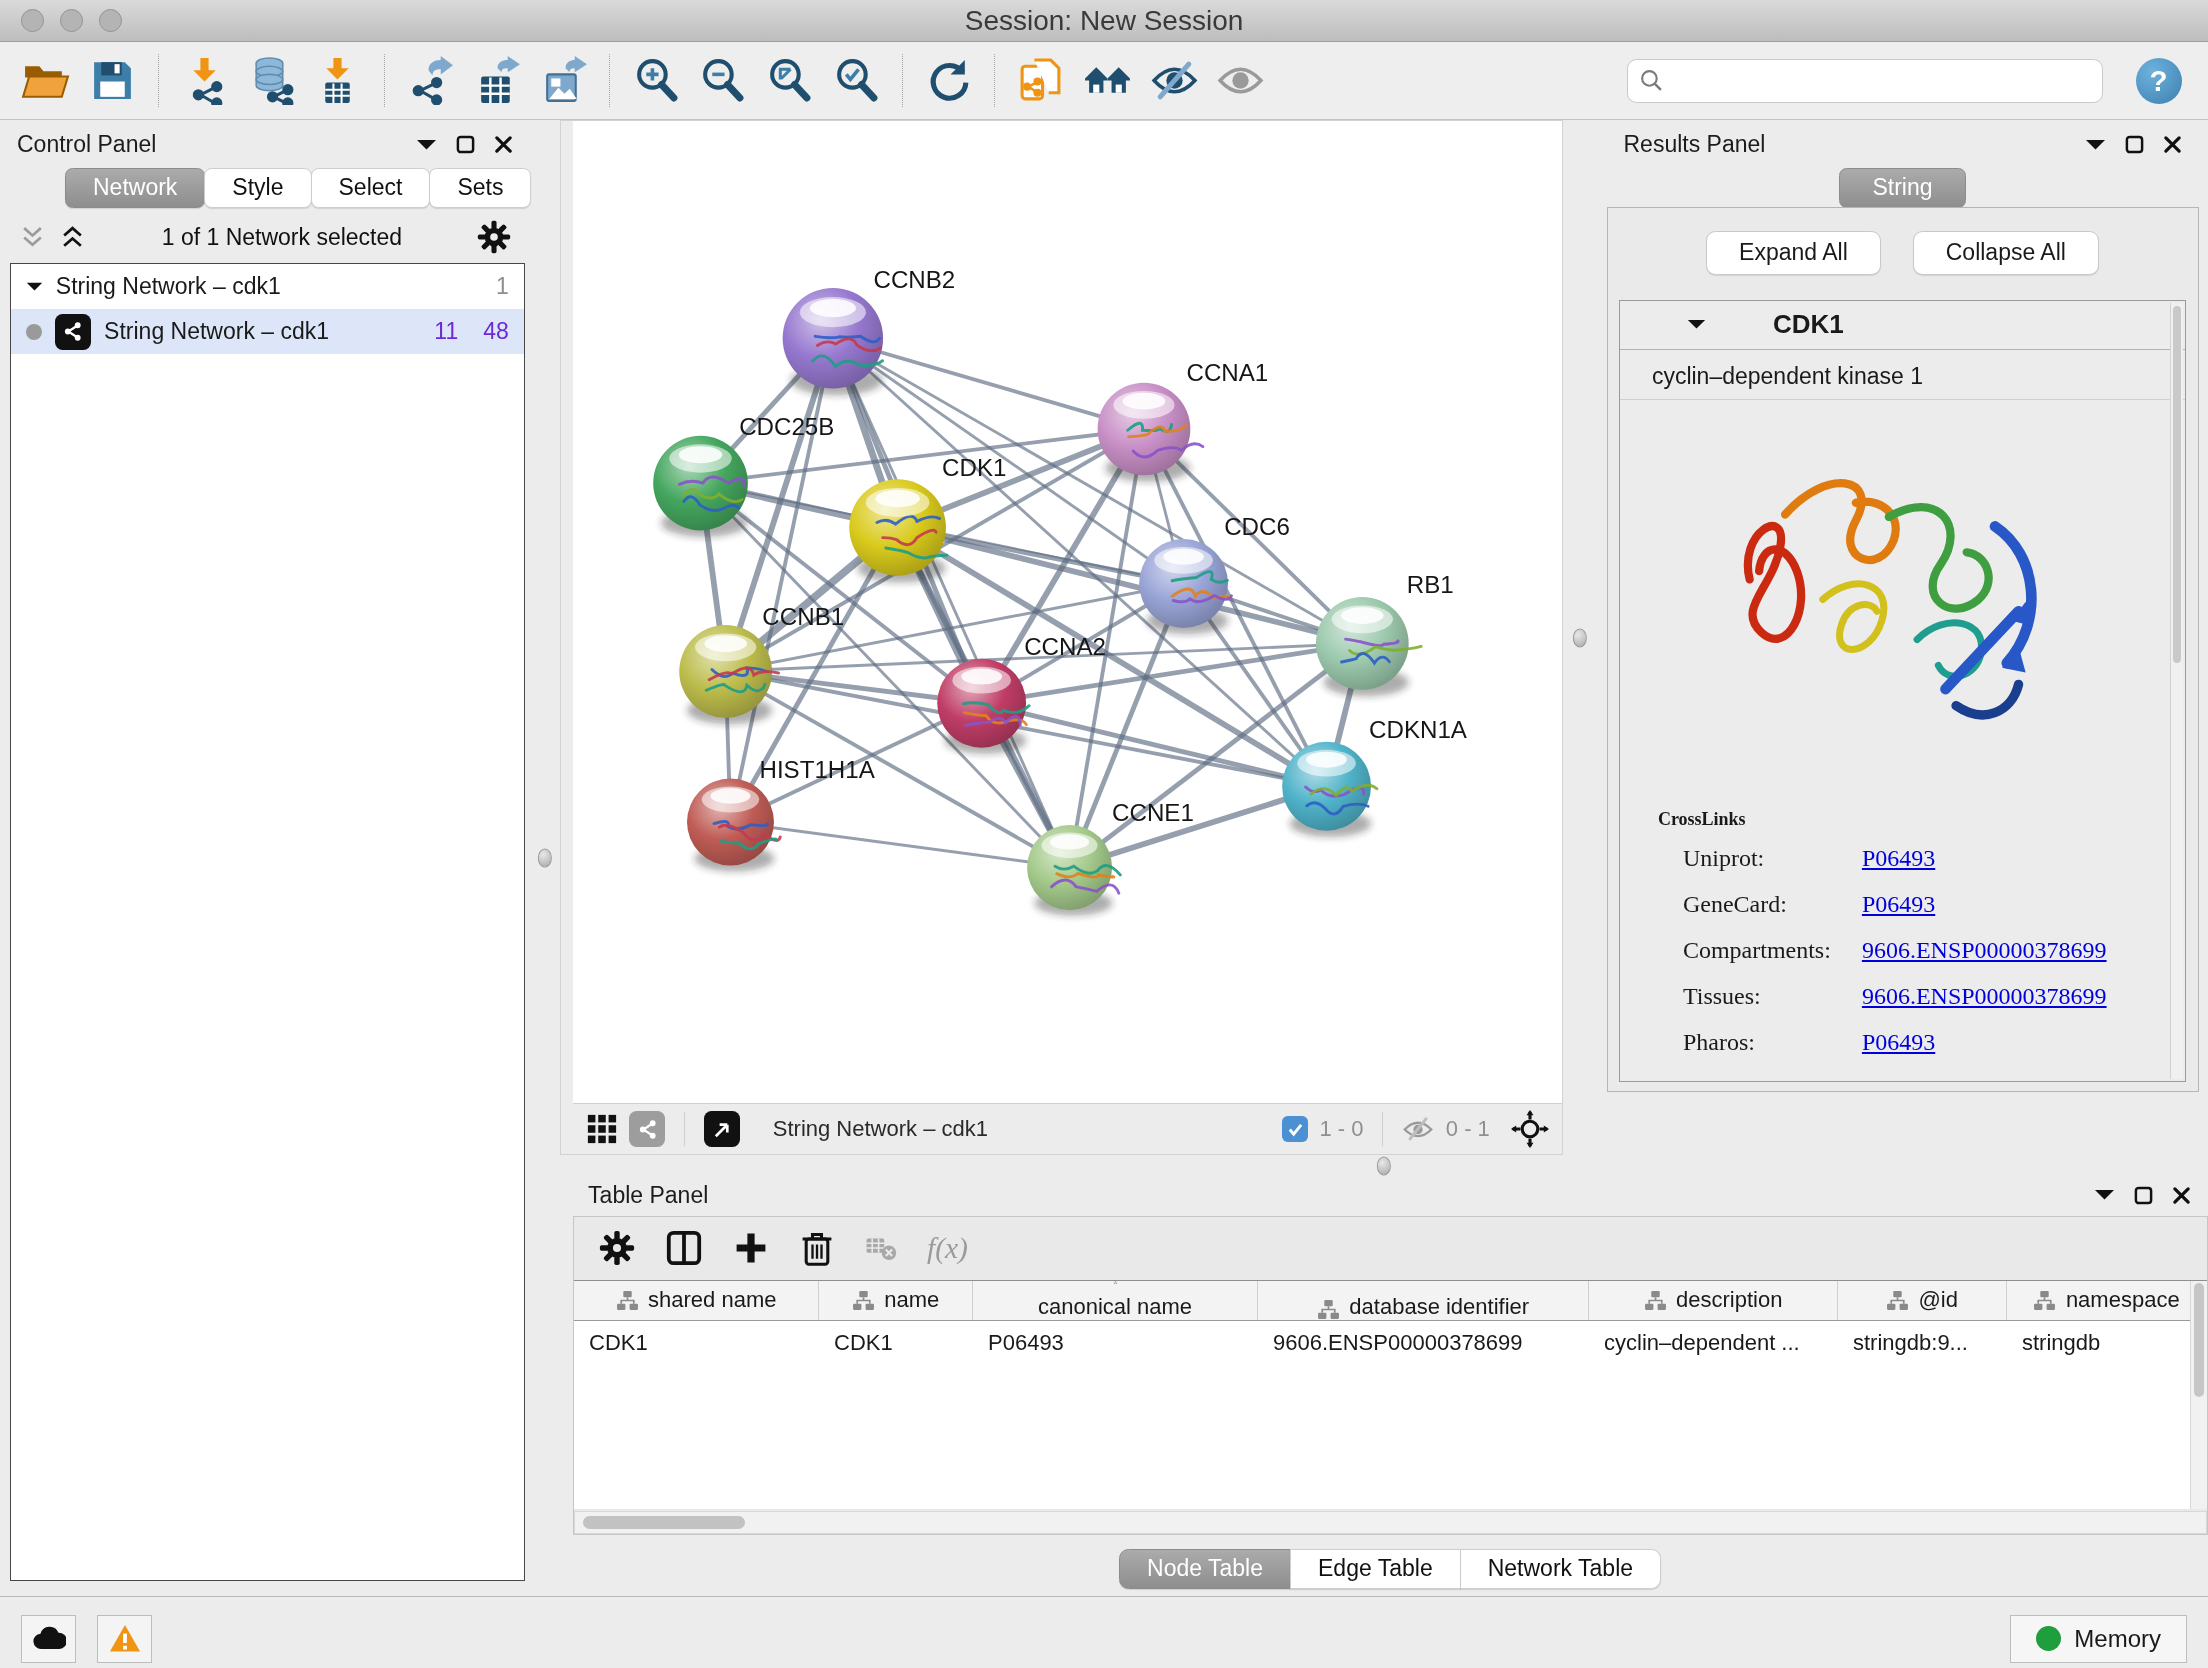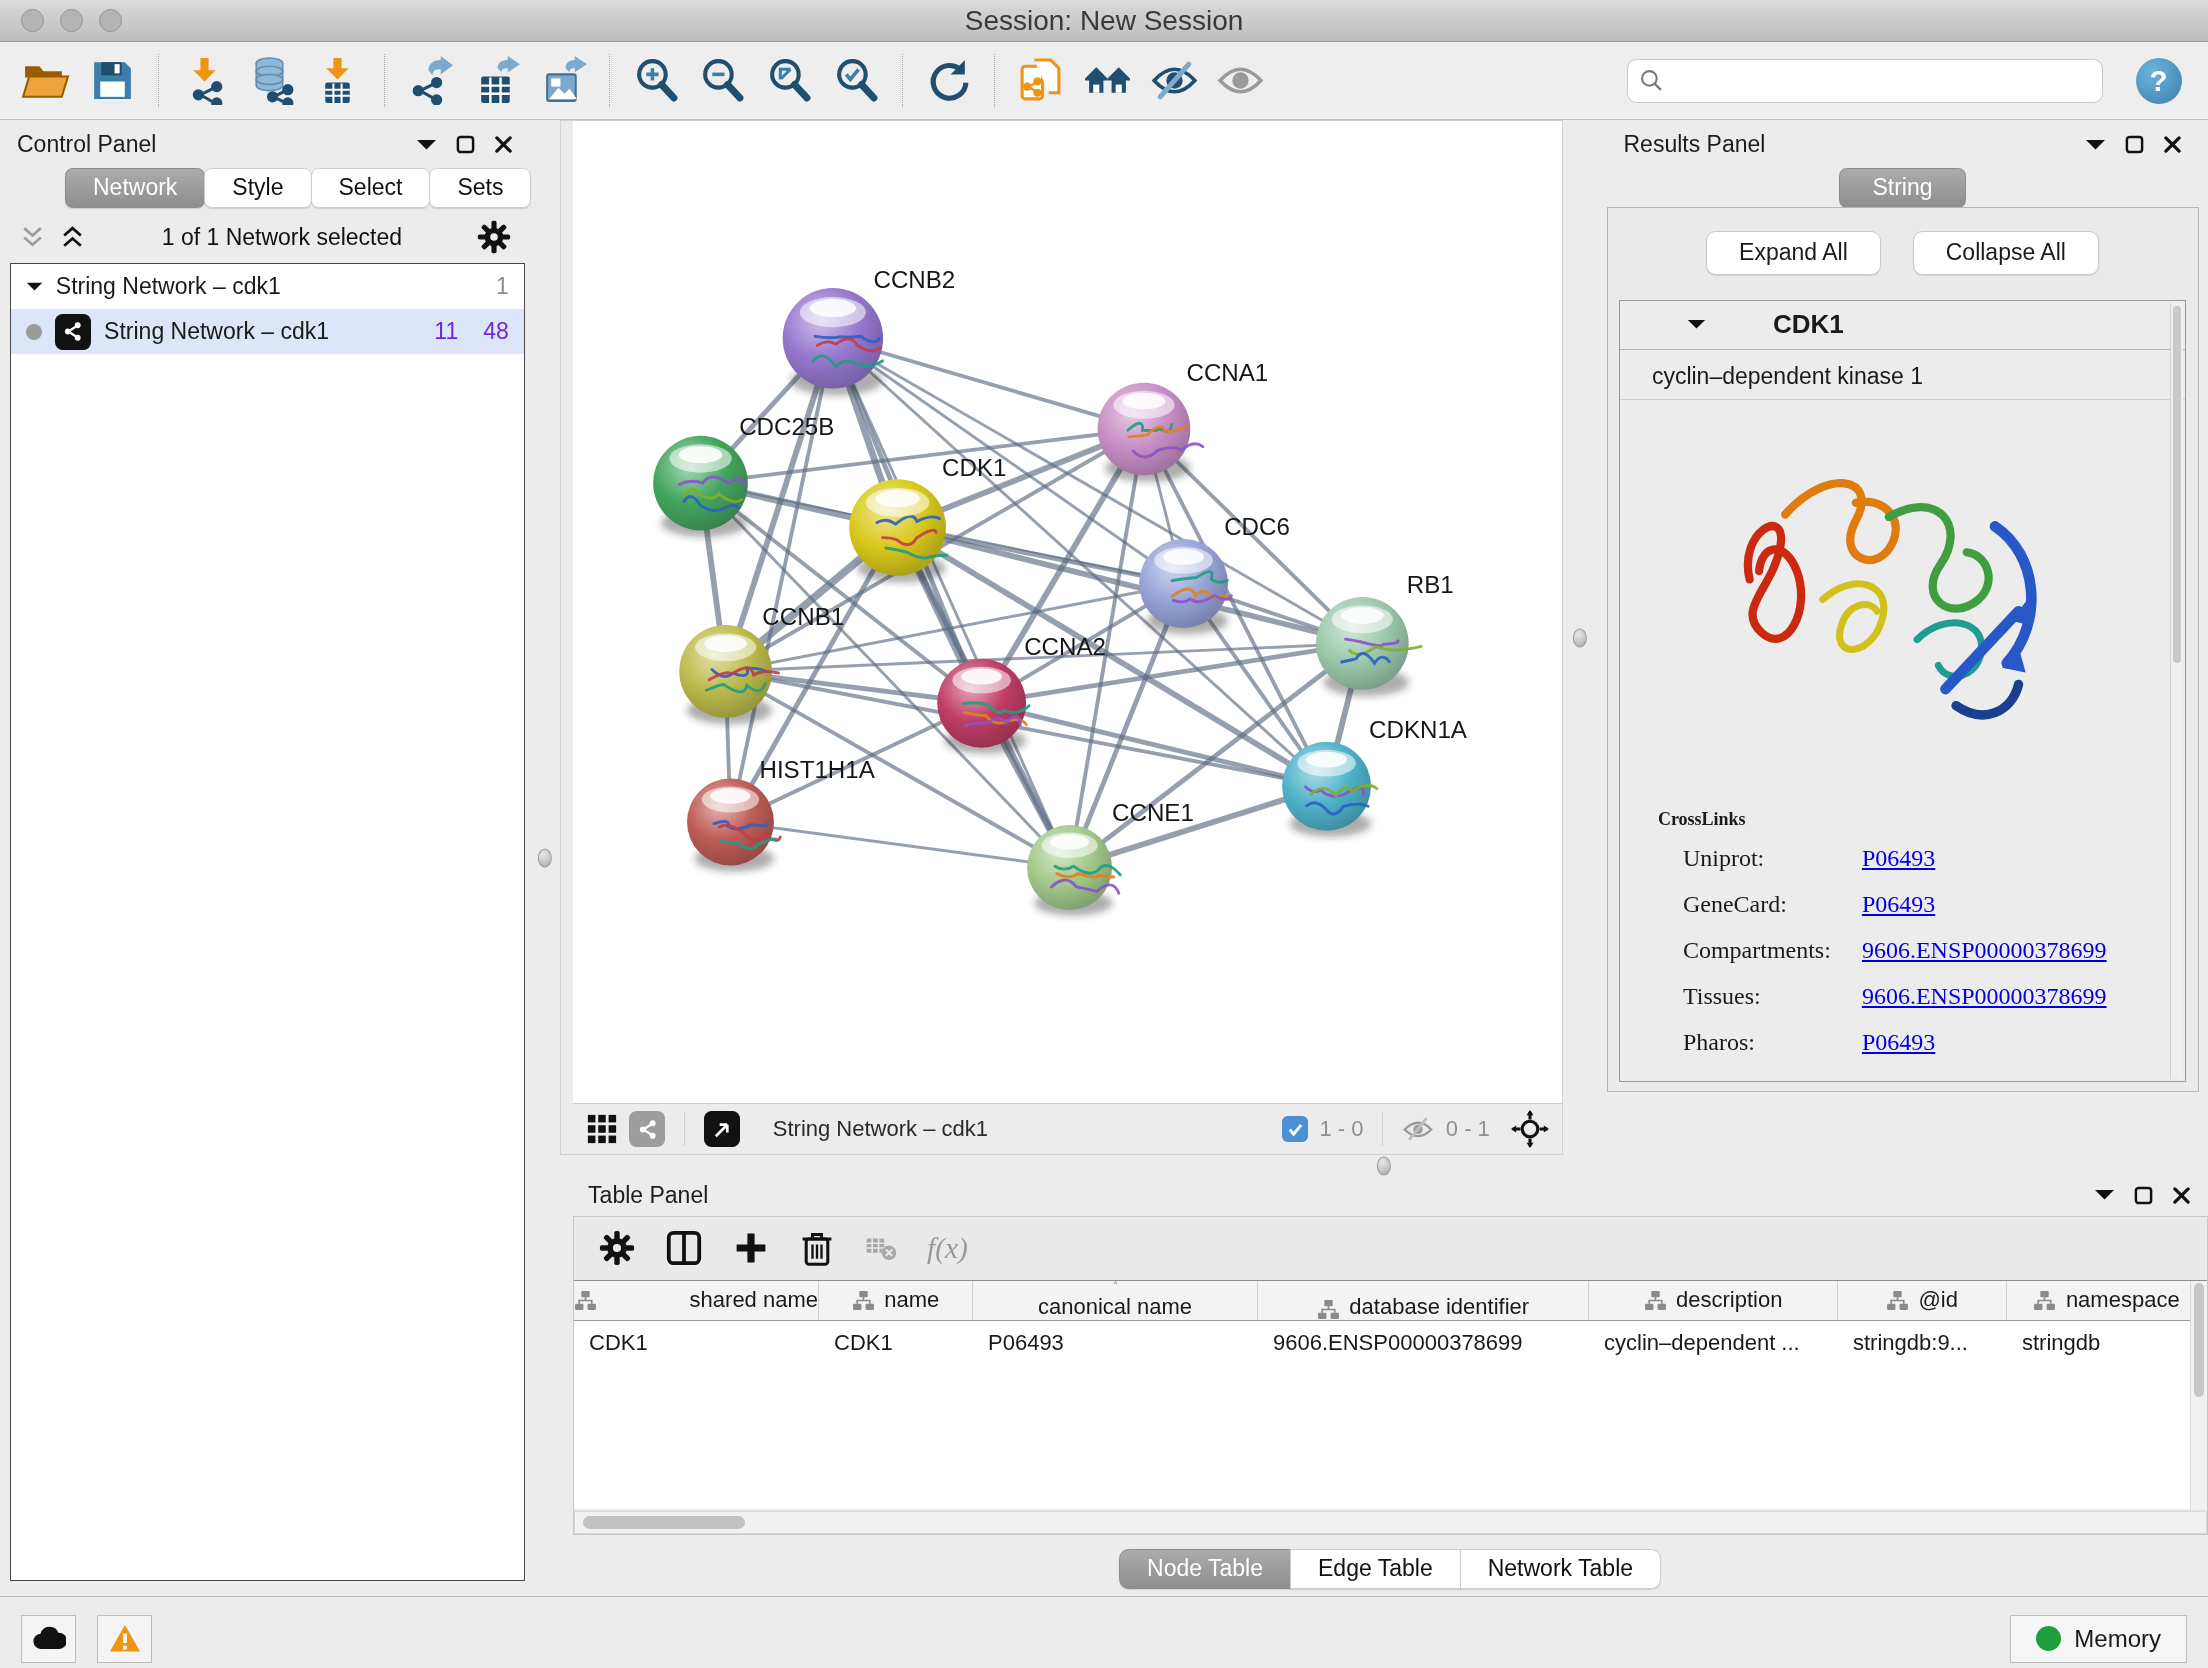--- a/index.html
+++ b/index.html
@@ -799,21 +799,21 @@
             <g stroke="#e9e9e9" stroke-width="2">
                 <path d="M2 14h22M2 20h22M9 8v18M17 8v18"></path>
               </g>
             <circle cx="30" cy="26" r="9" fill="#a8a8a8"></circle>
             <path d="M26 22l8 8M34 22l-8 8" stroke="#e9e9e9" stroke-width="2.6"></path>
           </svg>
           <span class="fx">f(x)</span>
         </div>
         <div class="ttable">
           <div class="thr">
-              <div class="th" style="width: 245px; justify-content: space-between;">
+              <div class="th" style="width: 245px;">
                 <svg width="23" height="21" viewBox="0 0 22 20">
                   <g fill="#8a8a8a">
                     <rect x="7" y="1" width="8" height="6" rx="1"></rect>
                     <rect x="1" y="13" width="8" height="6" rx="1"></rect>
                     <rect x="13" y="13" width="8" height="6" rx="1"></rect>
                   </g>
                   <path d="M11 7v3M5 13v-3h12v3" stroke="#8a8a8a" fill="none" stroke-width="1.6"></path>
                 </svg>
                 <span>shared name</span>
               </div>

